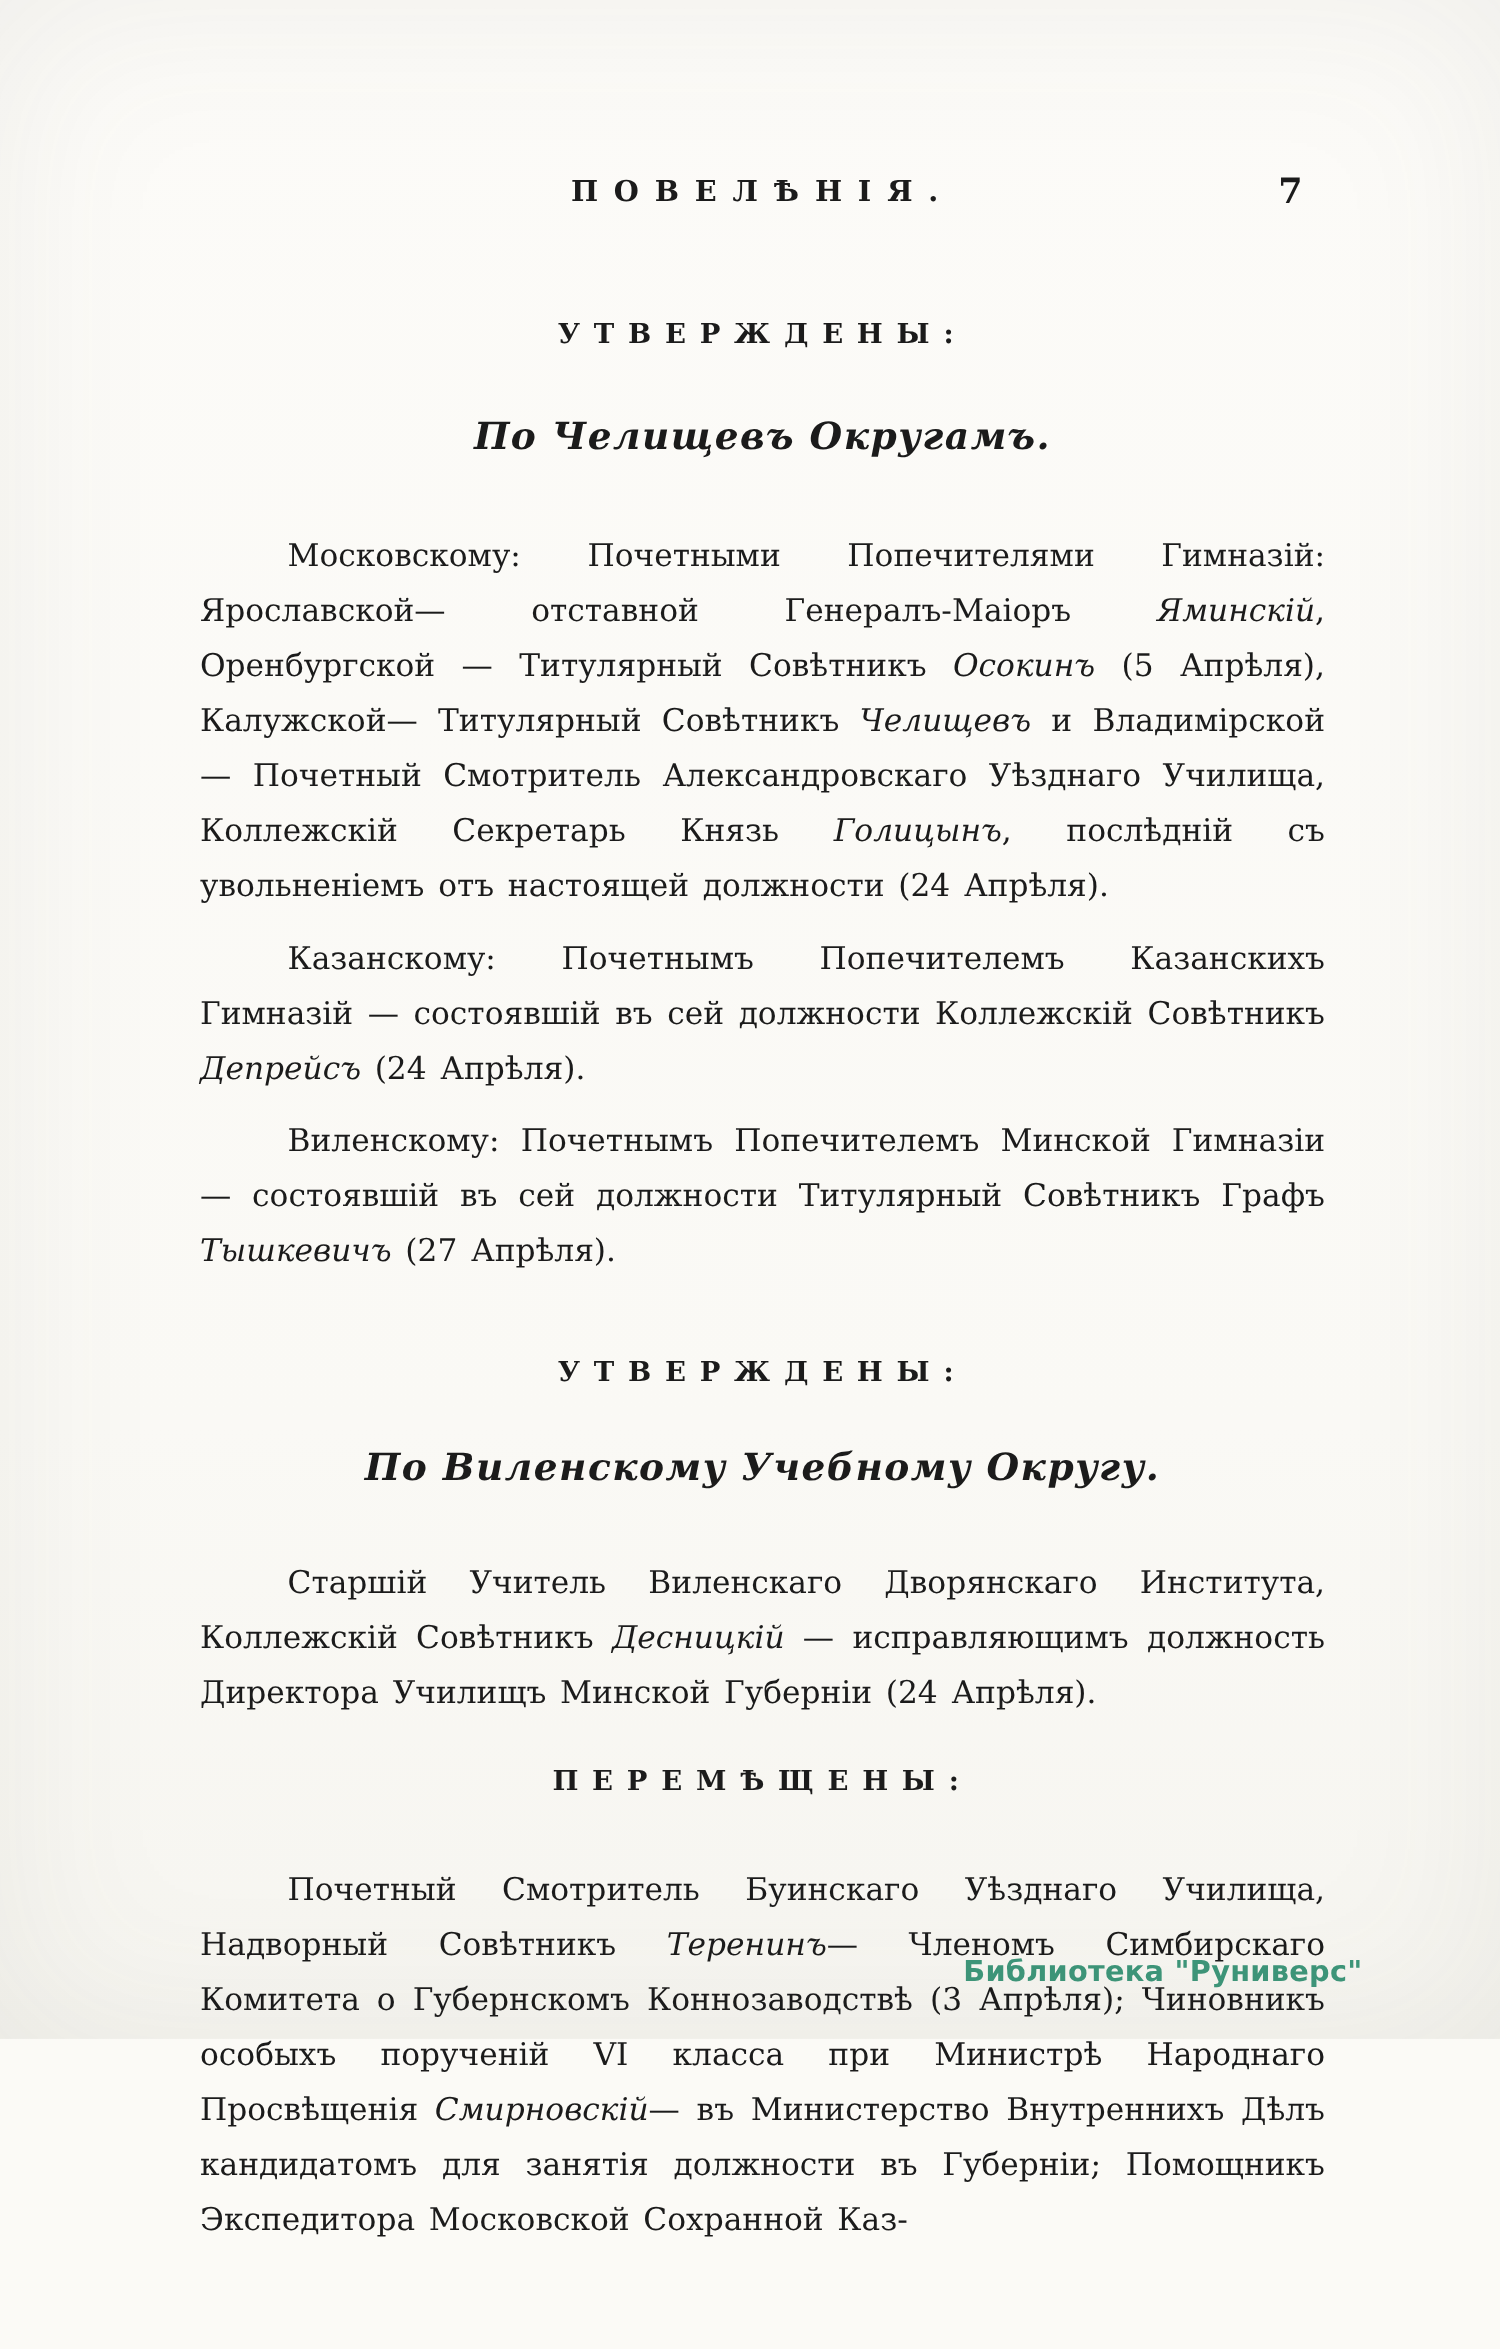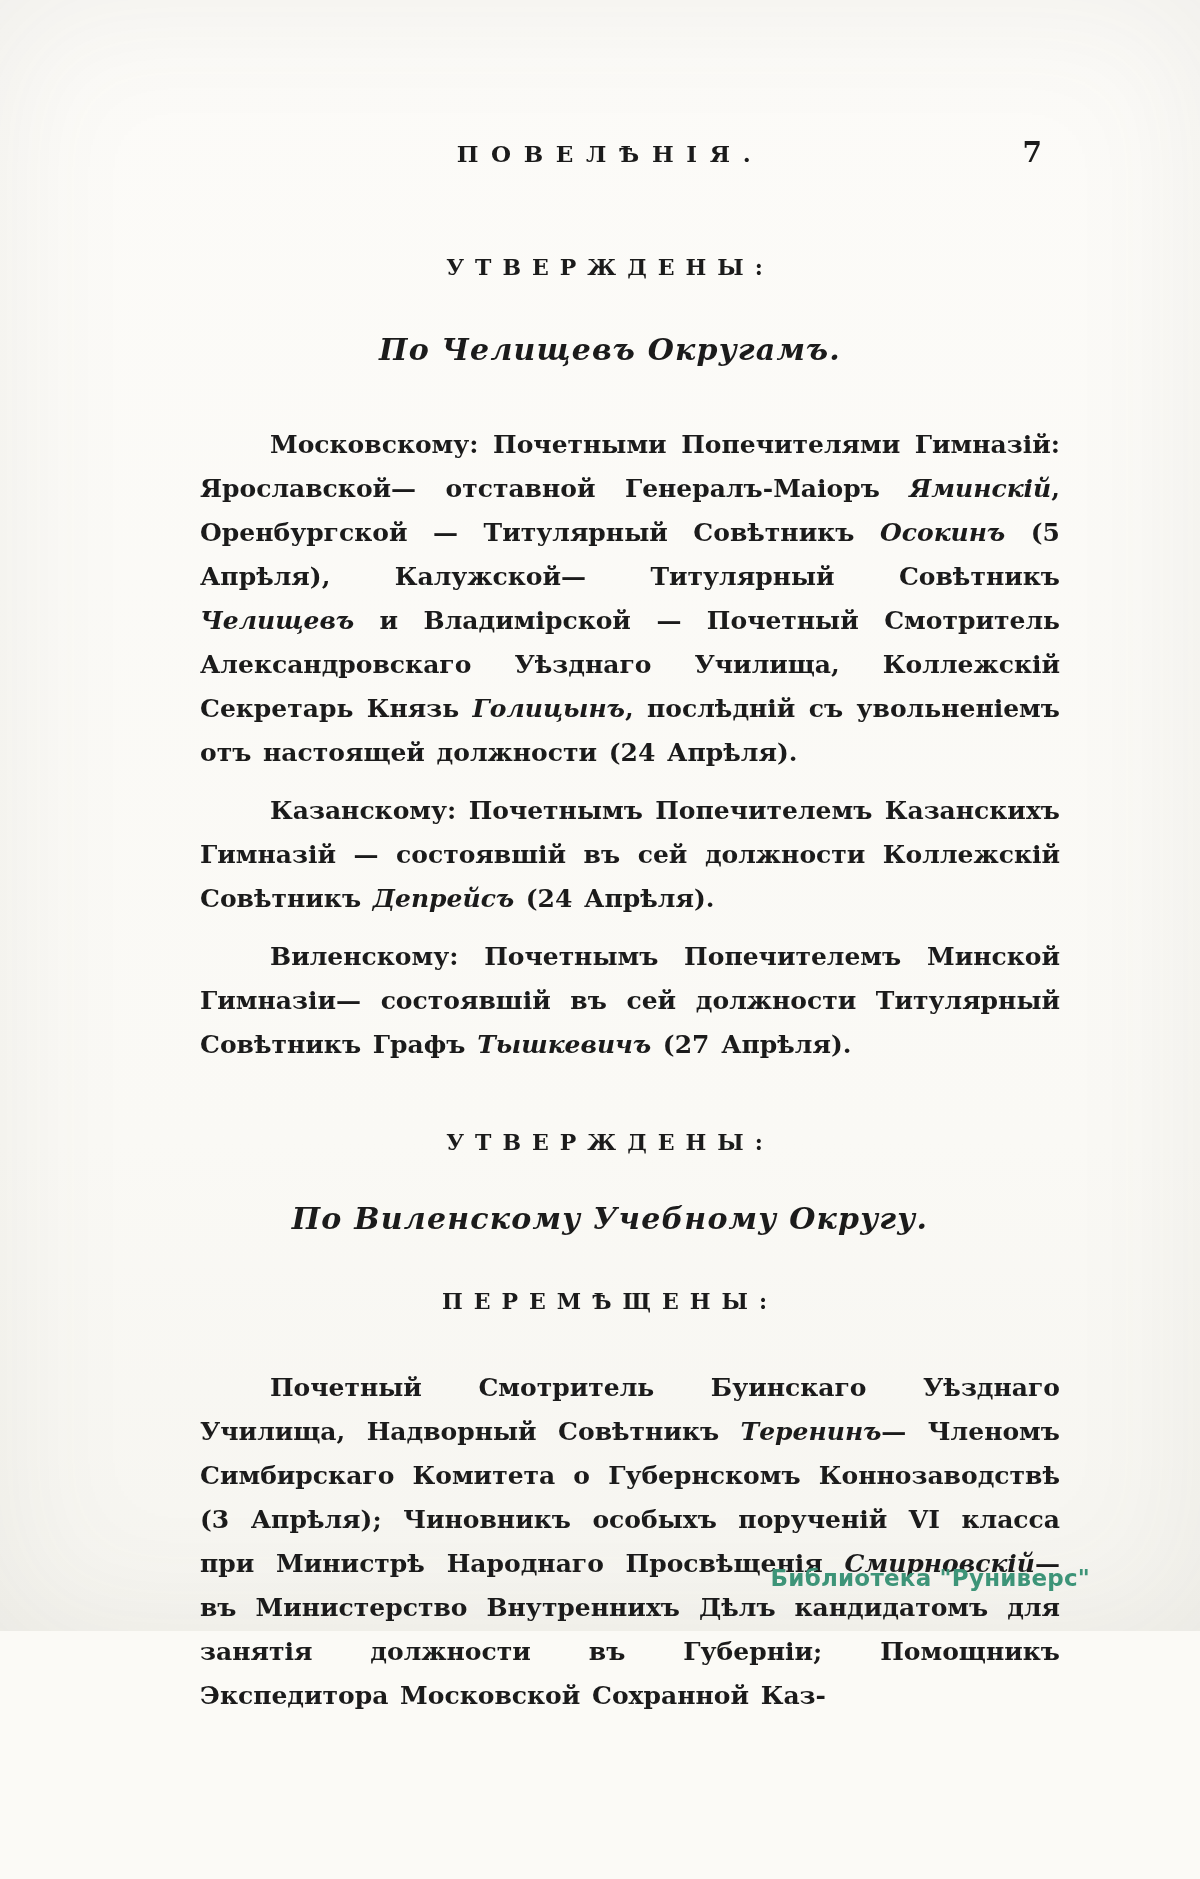--- a/index.html
+++ b/index.html
@@ -51,27 +51,26 @@
     text-align: center;
     font-weight: bold;
     font-style: italic;
     font-size: 30px;
     letter-spacing: 0.04em;
   }
   .ss-1 { margin-bottom: 56px; }
   .ss-2 { margin-bottom: 52px; }
   .para {
     font-size: 25px;
-    font-weight: bold;
+    font-weight: normal;
     line-height: 44px;
     text-align: justify;
     text-indent: 70px;
     word-spacing: 3px;
     margin-bottom: 14px;
-    margin-left: 40px;
   }
   .it { font-style: italic; }
   .watermark {
     position: absolute;
     right: 110px;
     bottom: 40px;
     font-family: "DejaVu Sans", sans-serif;
     font-weight: bold;
     font-size: 23px;
     color: #3d9478;
@@ -93,20 +92,21 @@
 
   <p class="para"><span>Московскому: Почетными Попечителями Гимназій: Ярославской— отставной Генералъ-Маіоръ </span><span class="it">Яминскій</span><span>, Оренбургской — Титулярный Совѣтникъ </span><span class="it">Осокинъ</span><span> (5 Апрѣля), Калужской— Титулярный Совѣтникъ </span><span class="it">Челищевъ</span><span> и Владимірской — Почетный Смотритель Александровскаго Уѣзднаго Училища, Коллежскій Секретарь Князь </span><span class="it">Голицынъ</span><span>, послѣдній съ увольненіемъ отъ настоящей должности (24 Апрѣля).</span></p>
 
   <p class="para"><span>Казанскому: Почетнымъ Попечителемъ Казанскихъ Гимназій — состоявшій въ сей должности Коллежскій Совѣтникъ </span><span class="it">Депрейсъ</span><span> (24 Апрѣля).</span></p>
 
   <p class="para"><span>Виленскому: Почетнымъ Попечителемъ Минской Гимназіи— состоявшій въ сей должности Титулярный Совѣтникъ Графъ </span><span class="it">Тышкевичъ</span><span> (27 Апрѣля).</span></p>
 
   <div class="section-heading sh-2">УТВЕРЖДЕНЫ:</div>
   <div class="section-subheading ss-2">По Виленскому Учебному Округу.</div>
 
+  <p class="para"><span>Старшій Учитель Виленскаго Дворянскаго Института, Коллежскій Совѣтникъ </span><span class="it">Десницкій</span><span> — исправляющимъ должность Директора Училищъ Минской Губерніи (24 Апрѣля).</span></p>
 
   <div class="section-heading sh-3">ПЕРЕМѢЩЕНЫ:</div>
 
   <p class="para"><span>Почетный Смотритель Буинскаго Уѣзднаго Училища, Надворный Совѣтникъ </span><span class="it">Теренинъ</span><span>— Членомъ Симбирскаго Комитета о Губернскомъ Коннозаводствѣ (3 Апрѣля); Чиновникъ особыхъ порученій VI класса при Министрѣ Народнаго Просвѣщенія </span><span class="it">Смирновскій</span><span>— въ Министерство Внутреннихъ Дѣлъ кандидатомъ для занятія должности въ Губерніи; Помощникъ Экспедитора Московской Сохранной Каз-</span></p>
 
   <div class="watermark">Библиотека "Руниверс"</div>
 
 </div>
 
 </body></html>

